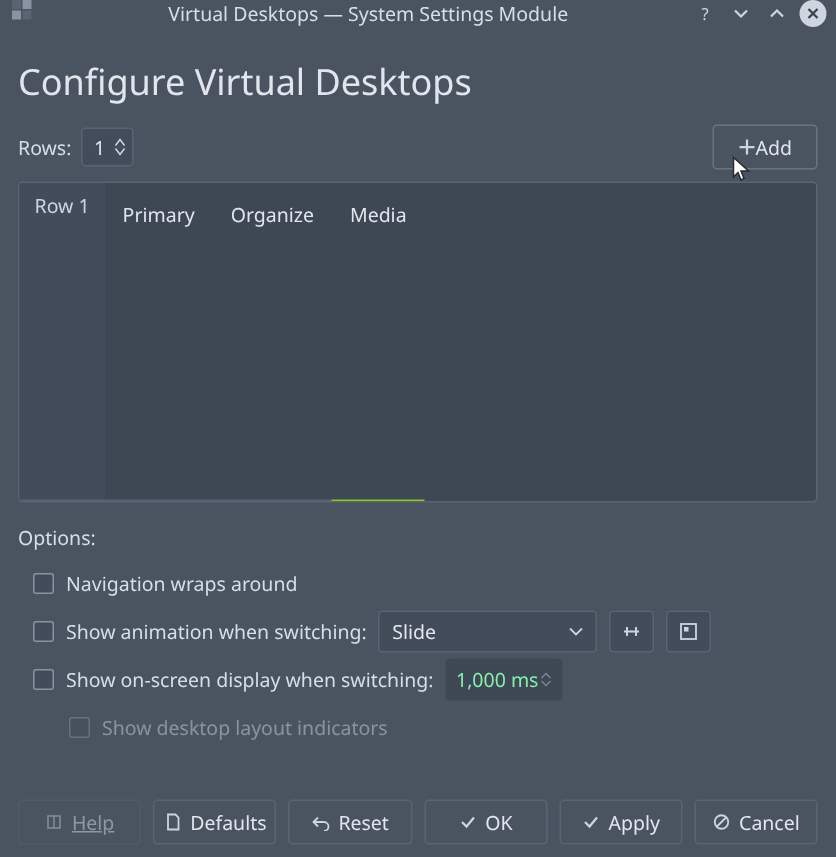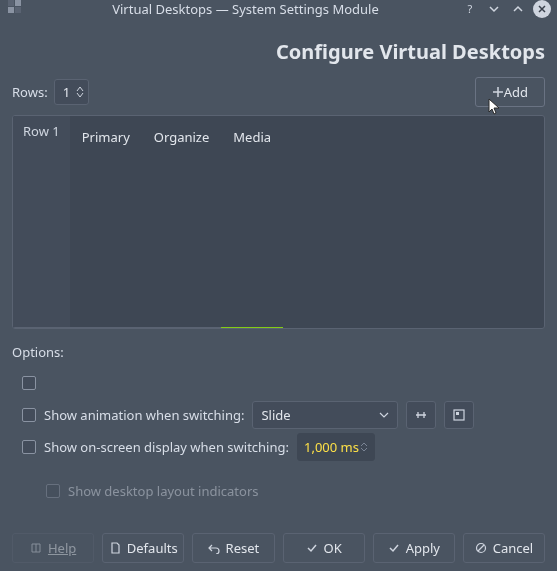--- a/index.html
+++ b/index.html
@@ -8,21 +8,21 @@
 
 .titlebar { height: 28px; display: flex; align-items: flex-start; padding: 0 6px; }
 .titlebar .app-icon { width: 14px; height: 14px; margin-right: 8px; margin-left: 2px; }
 .titlebar .title { flex: 1; text-align: center; color: #d8dee8; font-size: 13px; padding-right: 0; }
 .titlebar .win-btns { display: flex; align-items: center; gap: 6px; }
 .titlebar .wbtn { width: 18px; height: 18px; display: flex; align-items: center; justify-content: center; color: #cfd5df; cursor: pointer; }
 .titlebar .wbtn.close { background: #cfd5df; border-radius: 50%; color: #3a414c; }
 
 
 .content { padding: 6px 12px 8px 12px; display: flex; flex-direction: column; height: calc(571px - 28px); }
-h1 { font-size: 20px; font-weight: 700; color: #e2e6ec; margin: 4px 0 12px 0; text-align: right; }
+h1 { font-size: 24px; font-weight: 400; color: #e2e6ec; margin: 4px 0 12px 0; }
 
 .toprow { display: flex; align-items: center; margin-bottom: 8px; }
 .toprow .label { color: #d8dee8; margin-right: 6px; }
 .spinner { display: flex; align-items: center; border: 1px solid #5a6372; background: #434c5a; border-radius: 3px; height: 26px; padding: 0 4px 0 8px; }
 .spinner .val { color: #e2e6ec; margin-right: 6px; }
 .spinner .arrows { display: flex; flex-direction: column; line-height: 6px; color: #cfd5df; }
 .spacer { flex: 1; }
 .add-btn { display: flex; align-items: center; gap: 0; border: 1px solid #6a7383; background: #4a5461; border-radius: 3px; height: 30px; padding: 0 16px; color: #e2e6ec; cursor: pointer; position: relative; }
 .cursor { position: absolute; left: 12px; top: 20px; pointer-events: none; }
 
@@ -32,21 +32,21 @@
 .list-item:last-of-type { border-bottom: 1px solid #84cc16; }
 
 .options { margin-top: 14px; }
 .opt-title { color: #d8dee8; margin-bottom: 6px; }
 .opt-row { display: flex; align-items: center; height: 32px; margin-left: 10px; gap: 8px; }
 .opt-row.disabled { opacity: 0.45; }
 .chk { width: 14px; height: 14px; border: 1px solid #8a93a2; background: #434c5a; border-radius: 2px; }
 .select { flex: 0 0 auto; width: 146px; height: 28px; border: 1px solid #5a6372; background: #434c5a; border-radius: 3px; display: flex; align-items: center; padding: 0 8px; color: #e2e6ec; }
 .select .chev { margin-left: auto; }
 .iconbtn { width: 30px; height: 28px; border: 1px solid #5a6372; background: #434c5a; border-radius: 3px; display: flex; align-items: center; justify-content: center; color: #cfd5df; cursor: pointer; }
-.msbox { width: 78px; height: 28px; border: 1px solid #3e4754; background: #3e4754; border-radius: 3px; display: flex; align-items: center; padding: 0 6px; color: #fde047; }
+.msbox { width: 78px; height: 28px; border: 1px solid #3e4754; background: #3e4754; border-radius: 3px; display: flex; align-items: center; padding: 0 6px; color: #86efac; }
 .msbox .arrows { margin-left: auto; display: flex; flex-direction: column; line-height: 6px; }
 
 .button-row { margin-top: auto; display: flex; gap: 8px; padding-top: 10px; }
 .btn { flex: 1; height: 30px; border: 1px solid #5a6372; background: #4a5461; border-radius: 3px; display: flex; align-items: center; justify-content: center; gap: 6px; color: #e2e6ec; cursor: pointer; }
 .btn.disabled { opacity: 0.45; cursor: default; text-decoration: underline; }
 svg { display: block; }
 </style>
 </head>
 <body>
 
@@ -121,20 +121,21 @@
     <div class="list-item">Primary</div>
     <div class="list-item">Organize</div>
     <div class="list-item">Media</div>
   </div>
 
   <div class="options">
     <div class="opt-title">Options:</div>
 
     <div class="opt-row">
       <span class="chk"></span>
+      <span>Navigation wraps around</span>
     </div>
 
     <div class="opt-row">
       <span class="chk"></span>
       <span>Show animation when switching:</span>
       <div class="select">
         <span>Slide</span>
         <span class="chev">
           <svg width="10" height="6" viewBox="0 0 10 6">
               <path d="M1 1 L5 5 L9 1" stroke="#cfd5df" stroke-width="1.2" fill="none"></path>
@@ -163,21 +164,21 @@
           <svg width="8" height="5" viewBox="0 0 8 5">
               <path d="M1 4 L4 1 L7 4" stroke="#7a8494" stroke-width="1" fill="none"></path>
             </svg>
           <svg width="8" height="5" viewBox="0 0 8 5">
               <path d="M1 1 L4 4 L7 1" stroke="#7a8494" stroke-width="1" fill="none"></path>
             </svg>
         </span>
       </div>
     </div>
 
-    <div class="opt-row disabled" style="margin-left:34px;margin-top:12px;">
+    <div class="opt-row disabled" style="margin-left:34px;">
       <span class="chk"></span>
       <span>Show desktop layout indicators</span>
     </div>
   </div>
 
   <div class="button-row">
     <div class="btn disabled">
       <span>
           <svg width="12" height="12" viewBox="0 0 12 12">
             <path d="M2 2 H6 V10 H2 Z M6 2 H10 V10 H6" stroke="#cfd5df" stroke-width="1" fill="none"></path>

